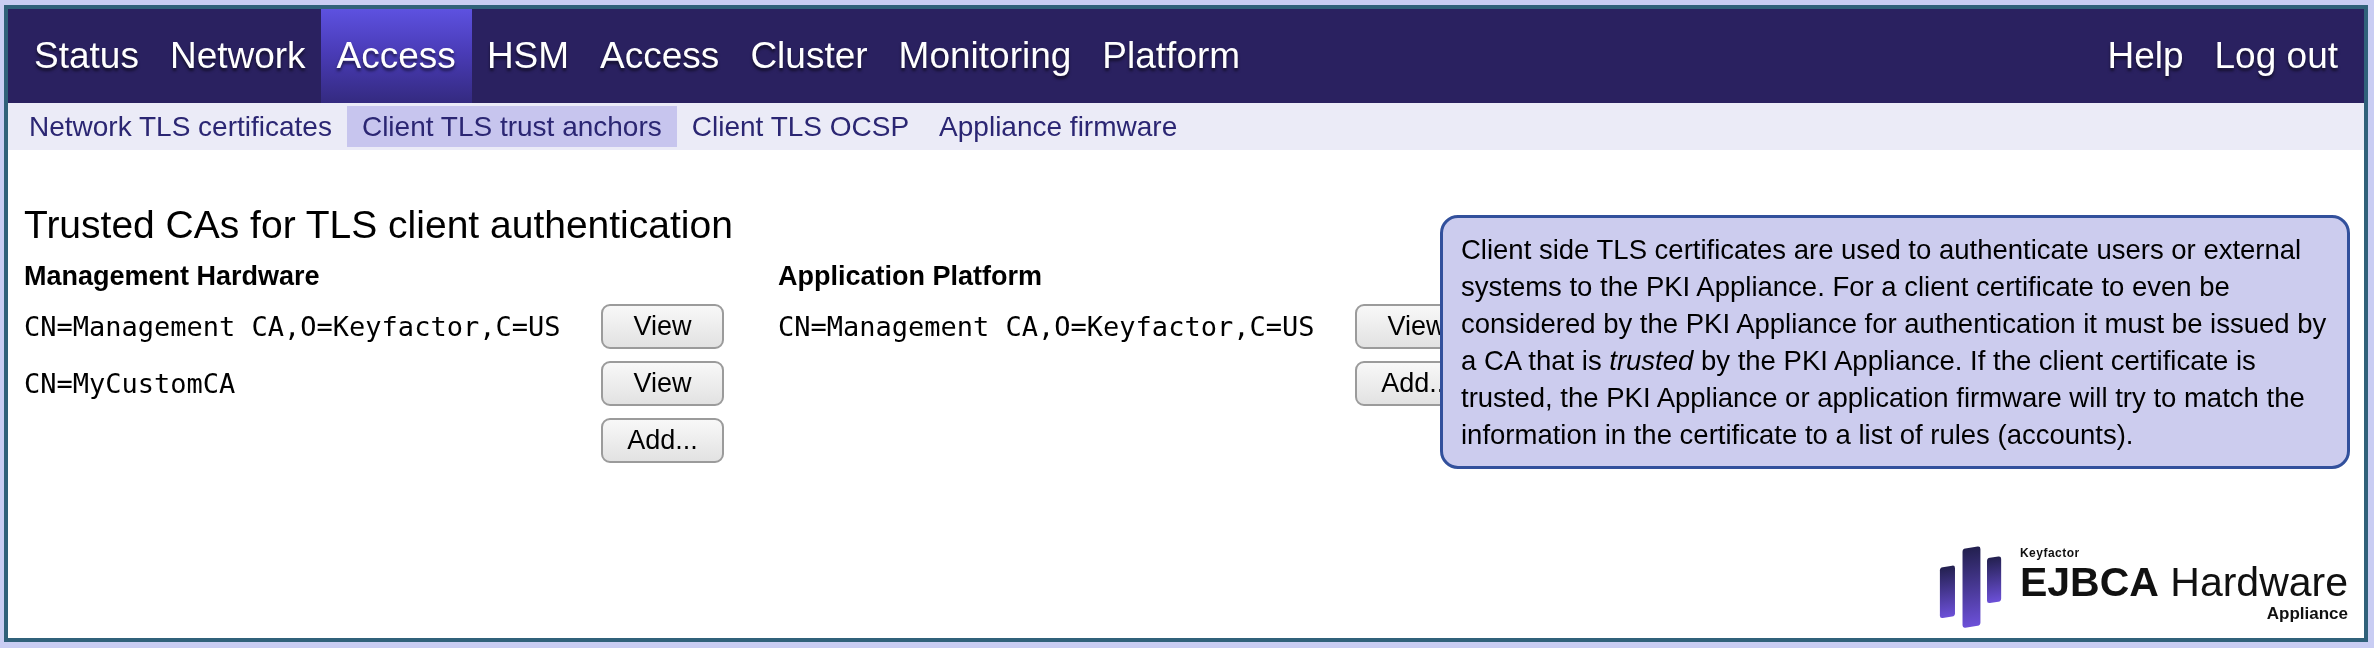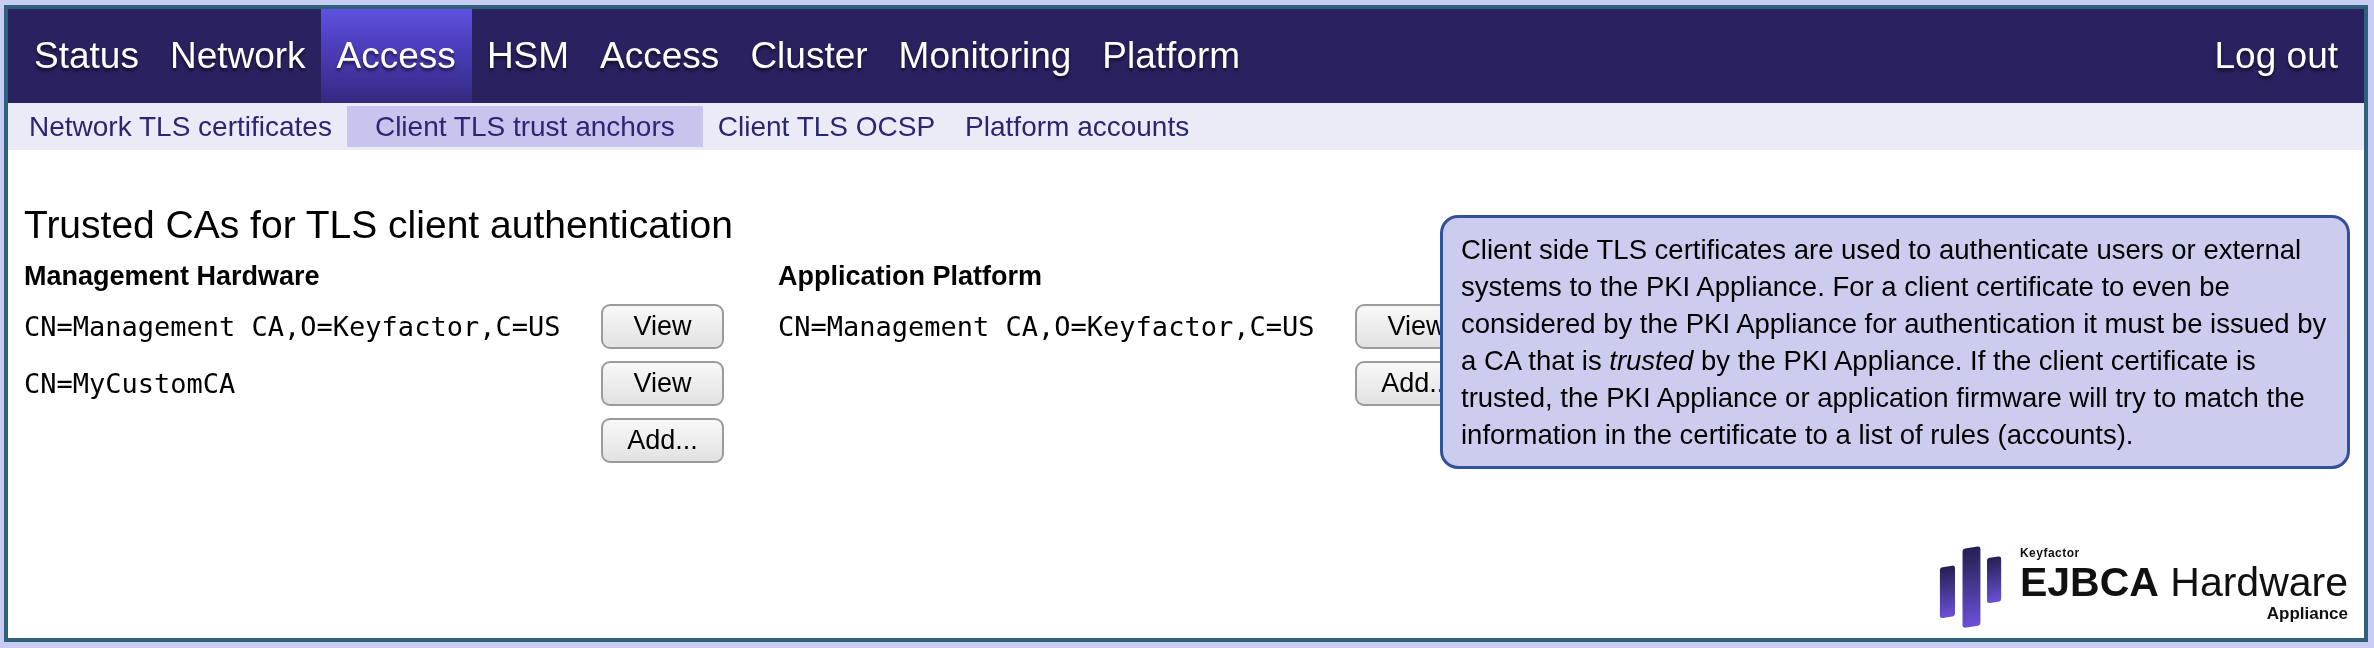--- a/index.html
+++ b/index.html
@@ -44,21 +44,21 @@
   .subnav {
     height:47px; flex:0 0 47px;
     background:#ebebf7;
     display:flex; align-items:center;
     padding:0 21px; gap:30px;
     font-size:28px; color:#2b2673;
   }
   .subnav-item { cursor:pointer; white-space:nowrap; display:flex; align-items:center; height:41px; }
   .subnav-item.active {
     background:#c7c5ee;
-    padding:0 28px; margin:0 -15px;
+    padding:0 15px; margin:0 -15px;
   }
 
   
   .main { flex:1; background:#fff; position:relative; padding:0 16px; }
   .page-title {
     margin:53px 0 14px 0;
     font-size:39px; font-weight:400; color:#000;
   }
   .columns { display:flex; }
   .col-mgmt { width:700px; }
@@ -114,29 +114,30 @@
       <div class="nav-item">Status</div>
       <div class="nav-item">Network</div>
       <div class="nav-item active">Access</div>
       <div class="nav-item">HSM</div>
       <div class="nav-item">Access</div>
       <div class="nav-item">Cluster</div>
       <div class="nav-item">Monitoring</div>
       <div class="nav-item">Platform</div>
     </div>
     <div class="nav-group nav-right">
+      <div class="nav-item">Help</div>
       <div class="nav-item">Log out</div>
     </div>
   </div>
 
   <div class="subnav">
     <div class="subnav-item">Network TLS certificates</div>
     <div class="subnav-item active">Client TLS trust anchors</div>
     <div class="subnav-item">Client TLS OCSP</div>
-    <div class="subnav-item">Platform accounts</div>
+    <div class="subnav-item">Appliance firmware</div>
   </div>
 
   <div class="main">
     <h1 class="page-title">Trusted CAs for TLS client authentication</h1>
 
     <div class="columns">
 
       <div class="col-mgmt">
         <div class="col-head">Management Hardware</div>
         <div class="ca-row">

